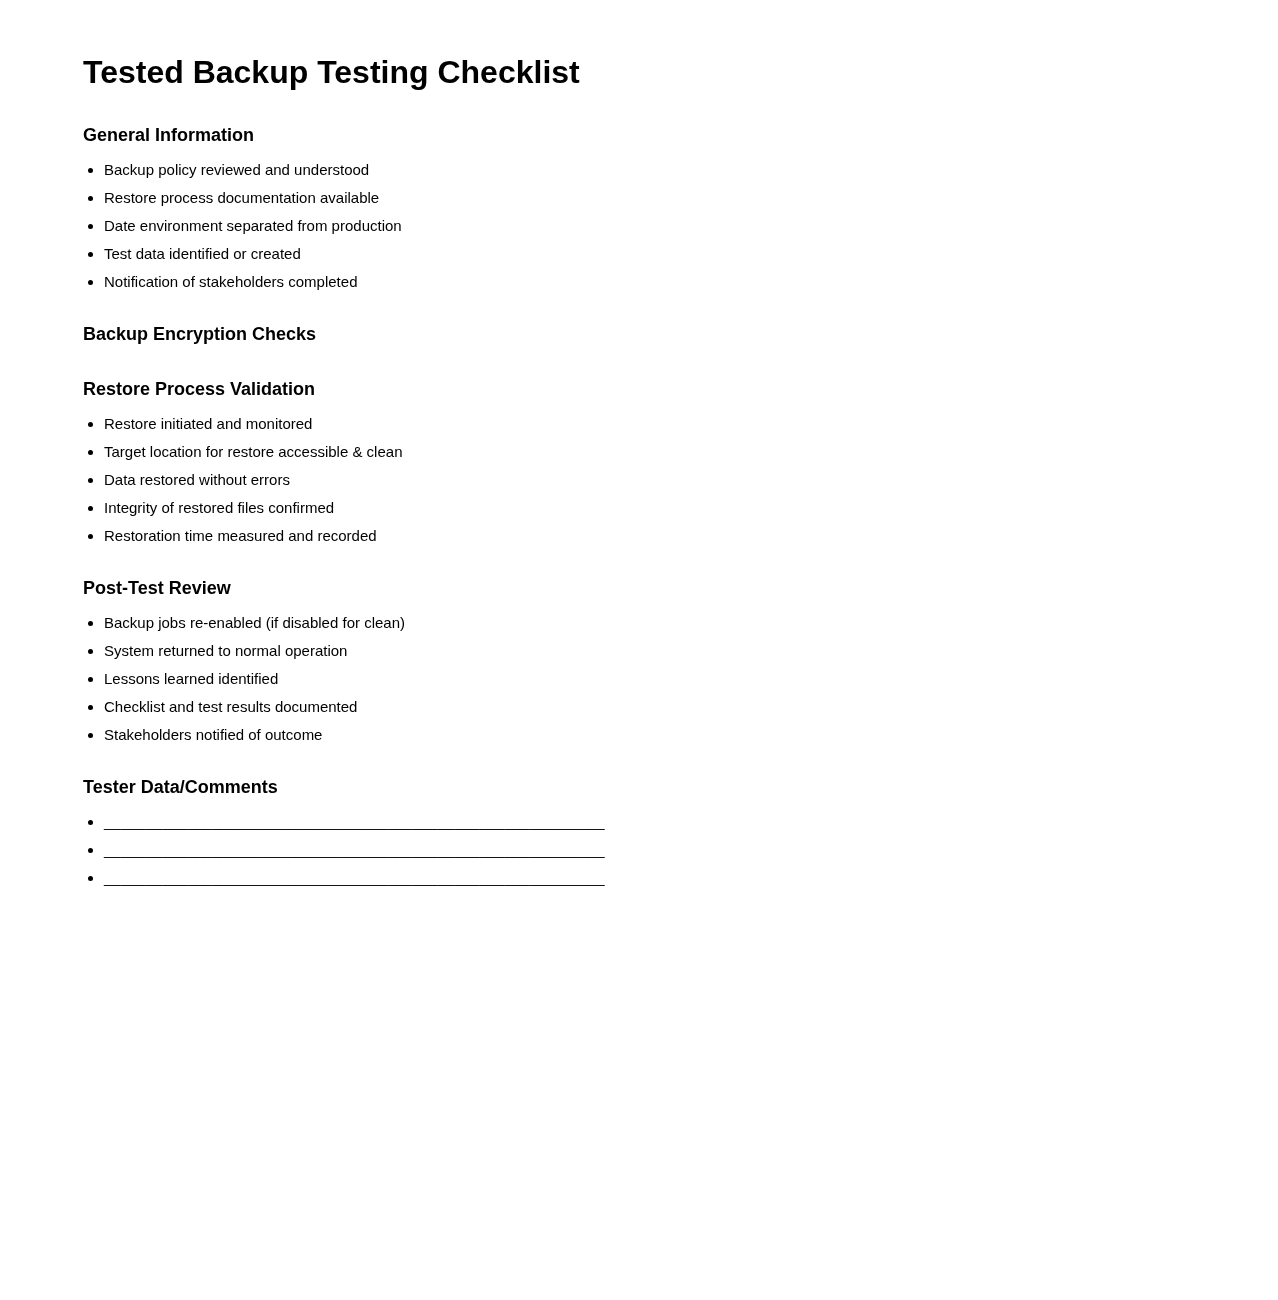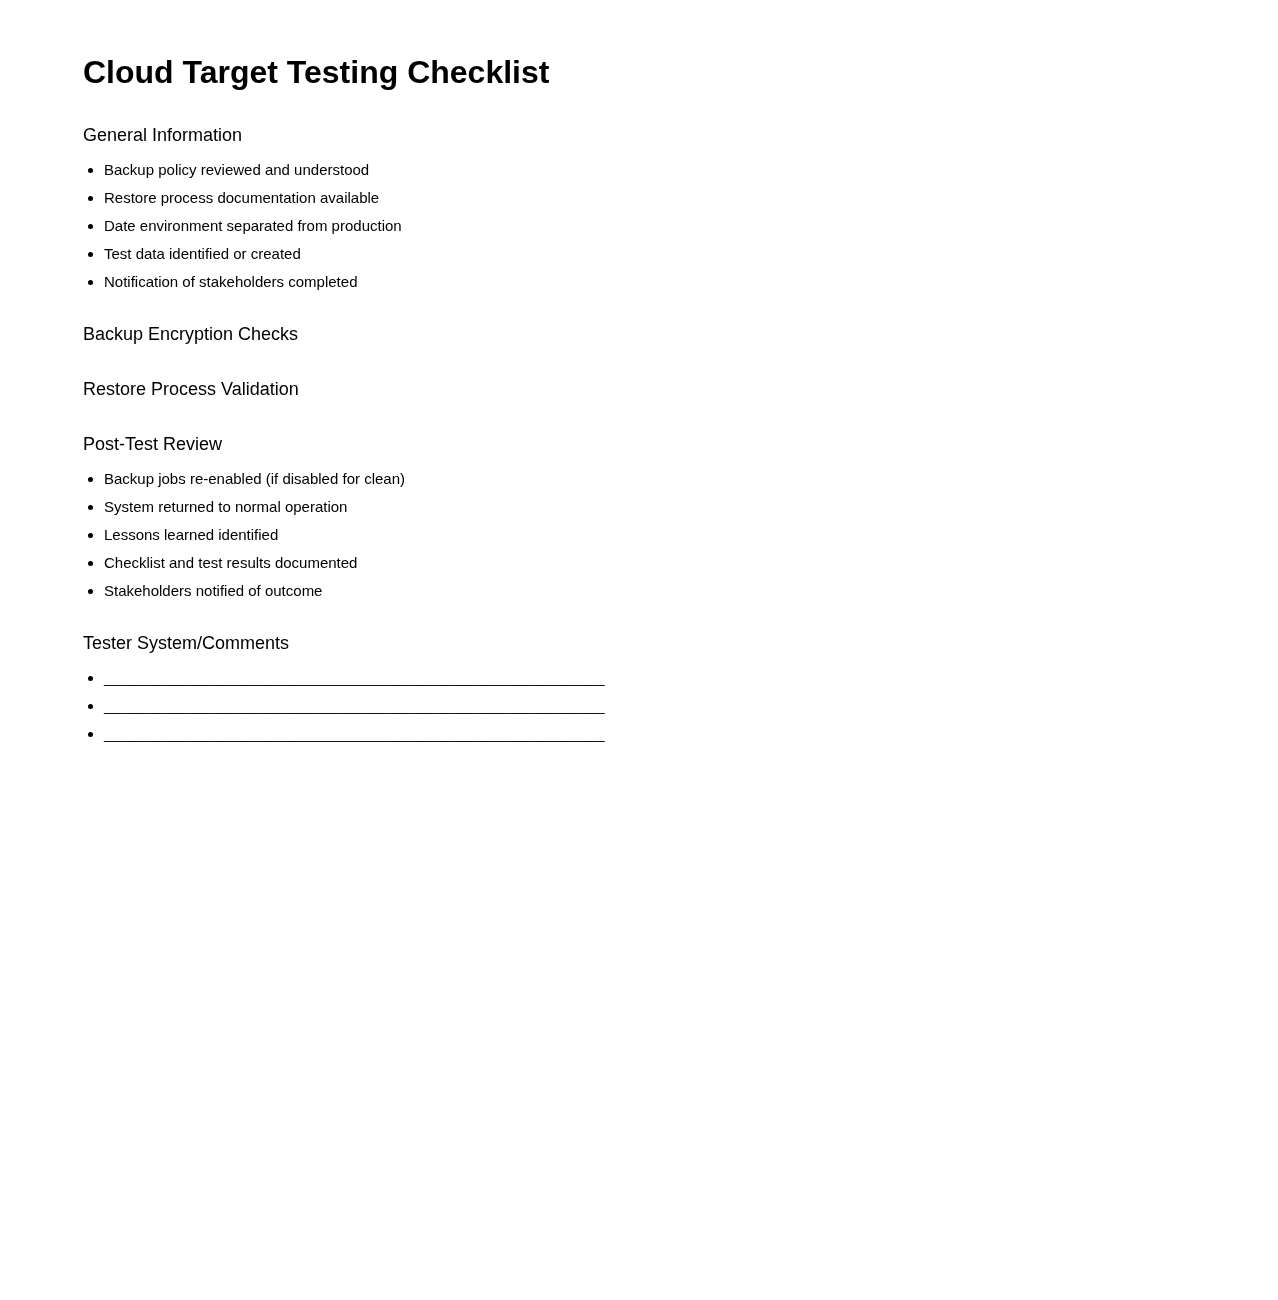--- a/index.html
+++ b/index.html
@@ -20,42 +20,42 @@
   }
   h1.doc-title {
     font-size: 32px;
     font-weight: 700;
     line-height: 37px;
     margin: 0 0 10px 0;
     letter-spacing: 0px;
   }
   h2.section-heading {
     font-size: 18px;
-    font-weight: 400;
+    font-weight: 700;
     line-height: 21px;
     margin: 34px 0 15px 0;
   }
   ul.section-list {
     margin: 0;
     padding: 0 0 0 21px;
     list-style-type: disc;
   }
   ul.section-list li {
     font-size: 15px;
     line-height: 17px;
     margin: 0 0 11px 0;
     white-space: nowrap;
   }
 </style>
 </head>
 <body>
 
 <div class="doc">
 
-  <h1 class="doc-title">Cloud Target Testing Checklist</h1>
+  <h1 class="doc-title">Tested Backup Testing Checklist</h1>
 
   <section>
     <h2 class="section-heading">General Information</h2>
   </section>
 
   <section>
     <ul class="section-list">
         <li>Backup policy reviewed and understood</li>
         <li>Restore process documentation available</li>
         <li>Date environment separated from production</li>
@@ -63,35 +63,42 @@
         <li>Notification of stakeholders completed</li>
       </ul>
   </section>
 
   <section>
     <h2 class="section-heading">Backup Encryption Checks</h2>
   </section>
 
   <section>
     <h2 class="section-heading">Restore Process Validation</h2>
+    <ul class="section-list">
+        <li>Restore initiated and monitored</li>
+        <li>Target location for restore accessible &amp; clean</li>
+        <li>Data restored without errors</li>
+        <li>Integrity of restored files confirmed</li>
+        <li>Restoration time measured and recorded</li>
+      </ul>
   </section>
 
   <section>
     <h2 class="section-heading">Post-Test Review</h2>
     <ul class="section-list">
         <li>Backup jobs re-enabled (if disabled for clean)</li>
         <li>System returned to normal operation</li>
         <li>Lessons learned identified</li>
         <li>Checklist and test results documented</li>
         <li>Stakeholders notified of outcome</li>
       </ul>
   </section>
 
   <section>
-    <h2 class="section-heading">Tester System/Comments</h2>
+    <h2 class="section-heading">Tester Data/Comments</h2>
     <ul class="section-list">
         <li>____________________________________________________________</li>
         <li>____________________________________________________________</li>
         <li>____________________________________________________________</li>
       </ul>
   </section>
 
 </div>
 
 </body></html>

